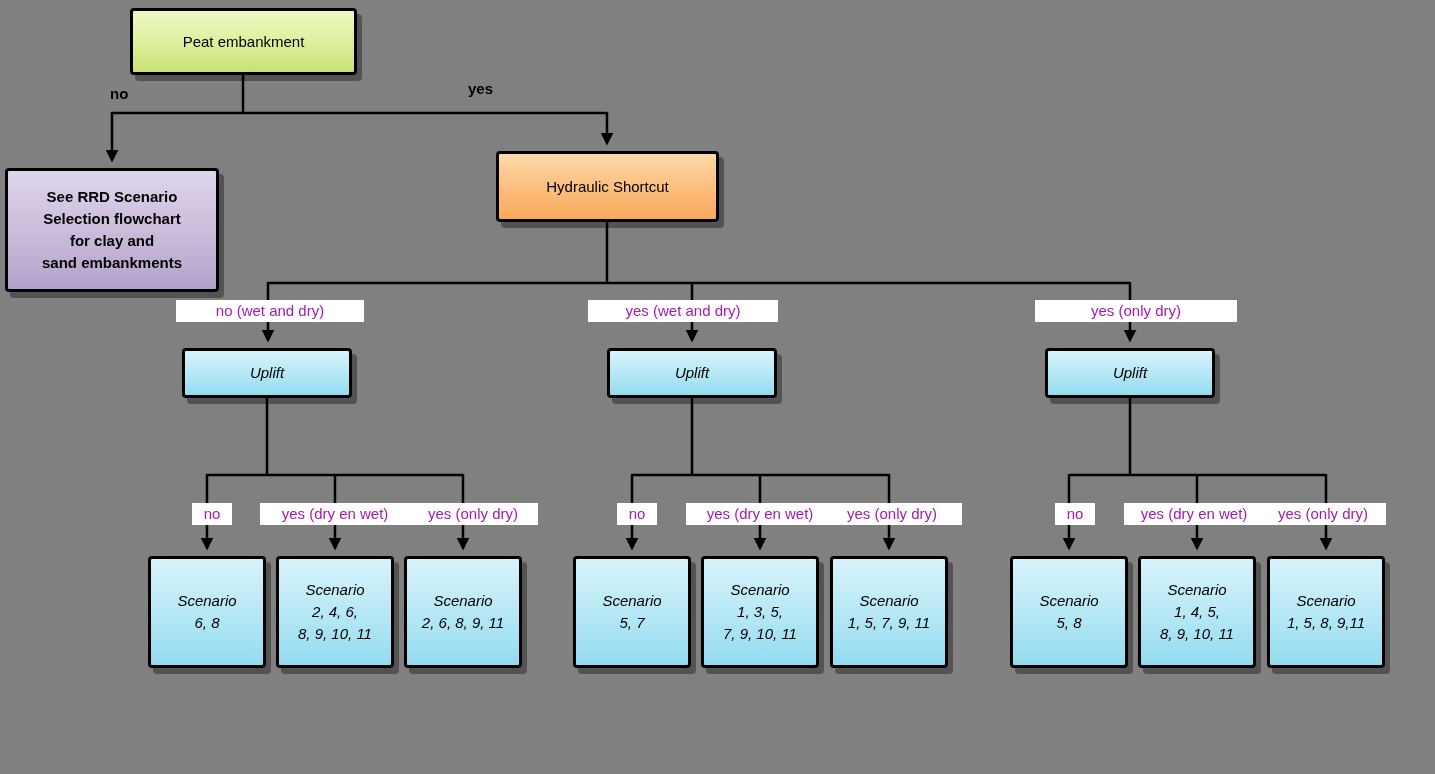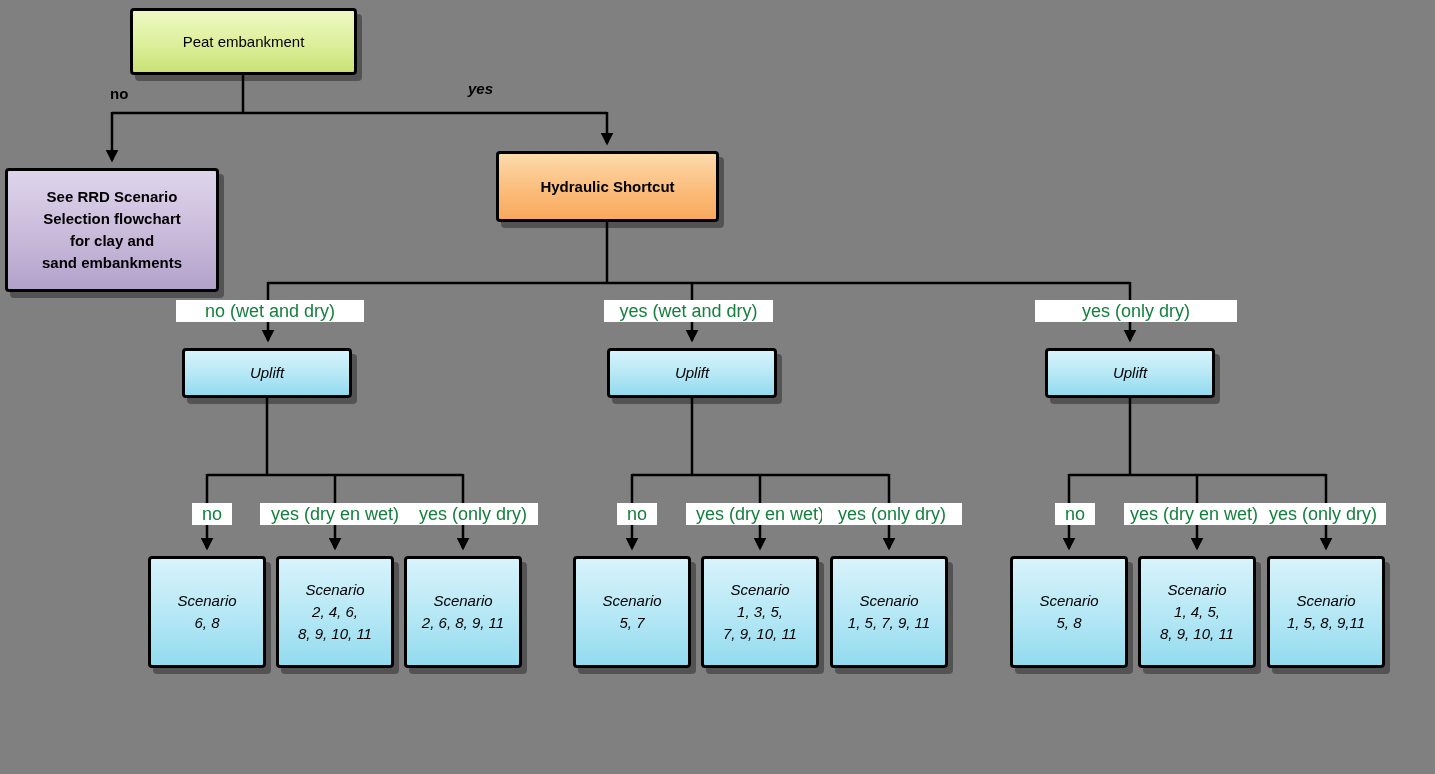--- a/index.html
+++ b/index.html
@@ -22,27 +22,27 @@
     box-shadow:5px 6px 0 rgba(0,0,0,0.35);
     display:flex;align-items:center;justify-content:center;
     text-align:center;
     font-size:15px;color:#000;
     z-index:2;
     white-space:pre-line;
     line-height:22px;
   }
   .box-green{background:linear-gradient(180deg,#eef8c4 0%,#dcef9a 55%,#c8e176 100%);}
   .box-purple{background:linear-gradient(180deg,#ded5ec 0%,#c9bada 55%,#b2a2cb 100%);}
-  .box-orange{background:linear-gradient(180deg,#fdd9ab 0%,#fbbd7c 55%,#f8a95c 100%);font-weight:bold;}
+  .box-orange{background:linear-gradient(180deg,#fdd9ab 0%,#fbbd7c 55%,#f8a95c 100%);}
   .box-cyan{background:linear-gradient(180deg,#d8f3fb 0%,#b4e7f5 55%,#93dbef 100%);font-style:italic;}
   .edge-strip{
     position:absolute;
     height:22px;line-height:22px;
     background:#ffffff;
-    font-size:18px;color:#15803d;
+    font-size:15px;color:#a21caf;
     text-align:center;
     z-index:3;
     box-sizing:border-box;
   }
   .edge-plain{
     position:absolute;
     font-size:15px;font-weight:bold;color:#000;
     z-index:3;line-height:18px;
   }
 </style>
@@ -86,31 +86,31 @@
       <line x1="1069" y1="475" x2="1326" y2="475"></line>
       <line x1="1069" y1="474" x2="1069" y2="548" marker-end="url(#arr)"></line>
       <line x1="1197" y1="474" x2="1197" y2="548" marker-end="url(#arr)"></line>
       <line x1="1326" y1="474" x2="1326" y2="548" marker-end="url(#arr)"></line>
     </g>
   </svg>
 
   <div class="box box-green" style="left:130px;top:8px;width:227px;height:67px;">Peat embankment</div>
 
   <span class="edge-plain" style="left:110px;top:85px;">no</span>
-  <span class="edge-plain" style="left:468px;top:80px;font-style:italic;">yes</span>
+  <span class="edge-plain" style="left:468px;top:80px;">yes</span>
 
   <div class="box box-purple" style="left:5px;top:168px;width:214px;height:124px;font-weight:bold;">See RRD Scenario
 Selection flowchart
 for clay and
 sand embankments</div>
 
   <div class="box box-orange" style="left:496px;top:151px;width:223px;height:71px;">Hydraulic Shortcut</div>
 
   <div class="edge-strip" style="left:176px;top:300px;width:188px;">no (wet and dry)</div>
-  <div class="edge-strip" style="left:604px;top:300px;width:169px;">yes (wet and dry)</div>
+  <div class="edge-strip" style="left:588px;top:300px;width:190px;">yes (wet and dry)</div>
   <div class="edge-strip" style="left:1035px;top:300px;width:202px;">yes (only dry)</div>
 
   <div class="box box-cyan" style="left:182px;top:348px;width:170px;height:50px;">Uplift</div>
   <div class="box box-cyan" style="left:607px;top:348px;width:170px;height:50px;">Uplift</div>
   <div class="box box-cyan" style="left:1045px;top:348px;width:170px;height:50px;">Uplift</div>
 
   <div class="edge-strip" style="left:192px;top:503px;width:40px;">no</div>
   <div class="edge-strip" style="left:260px;top:503px;width:150px;">yes (dry en wet)</div>
   <div class="edge-strip" style="left:408px;top:503px;width:130px;">yes (only dry)</div>
 

